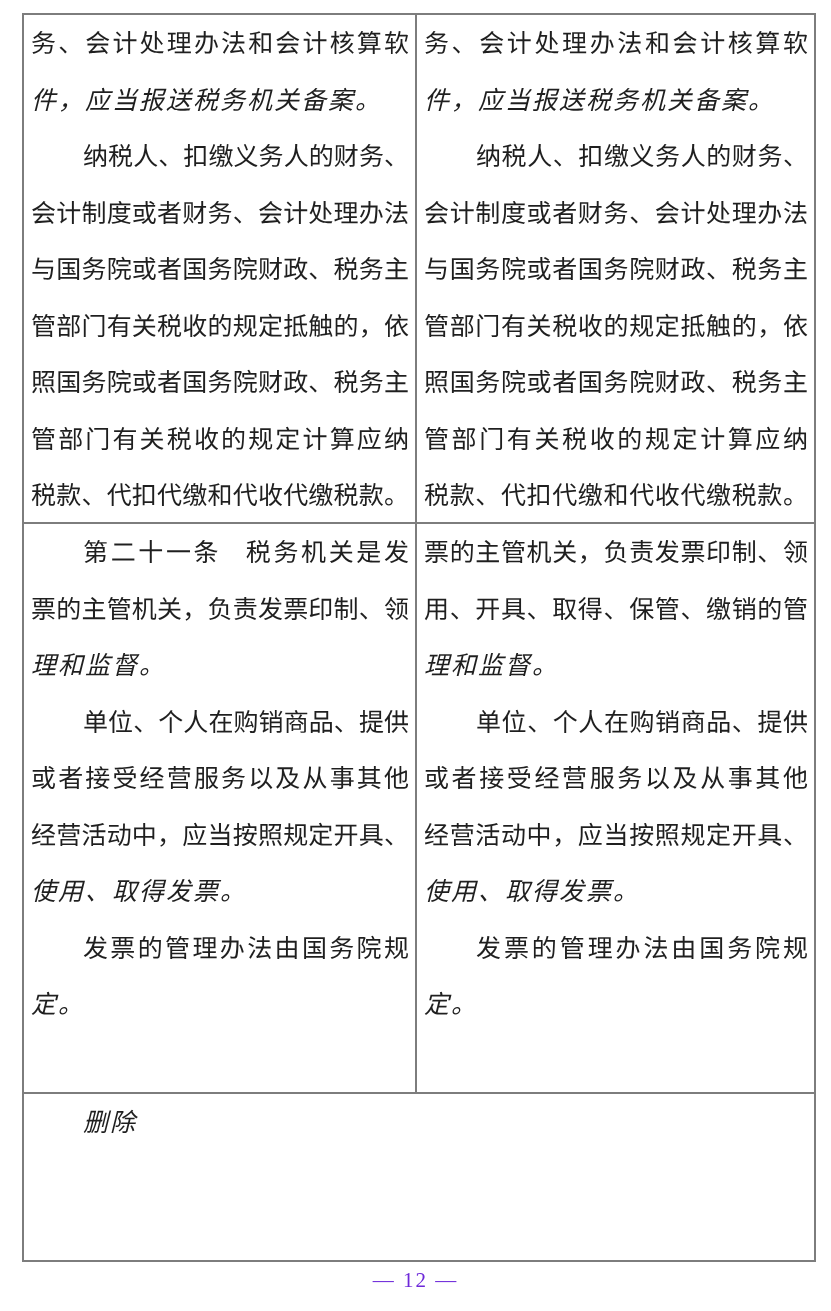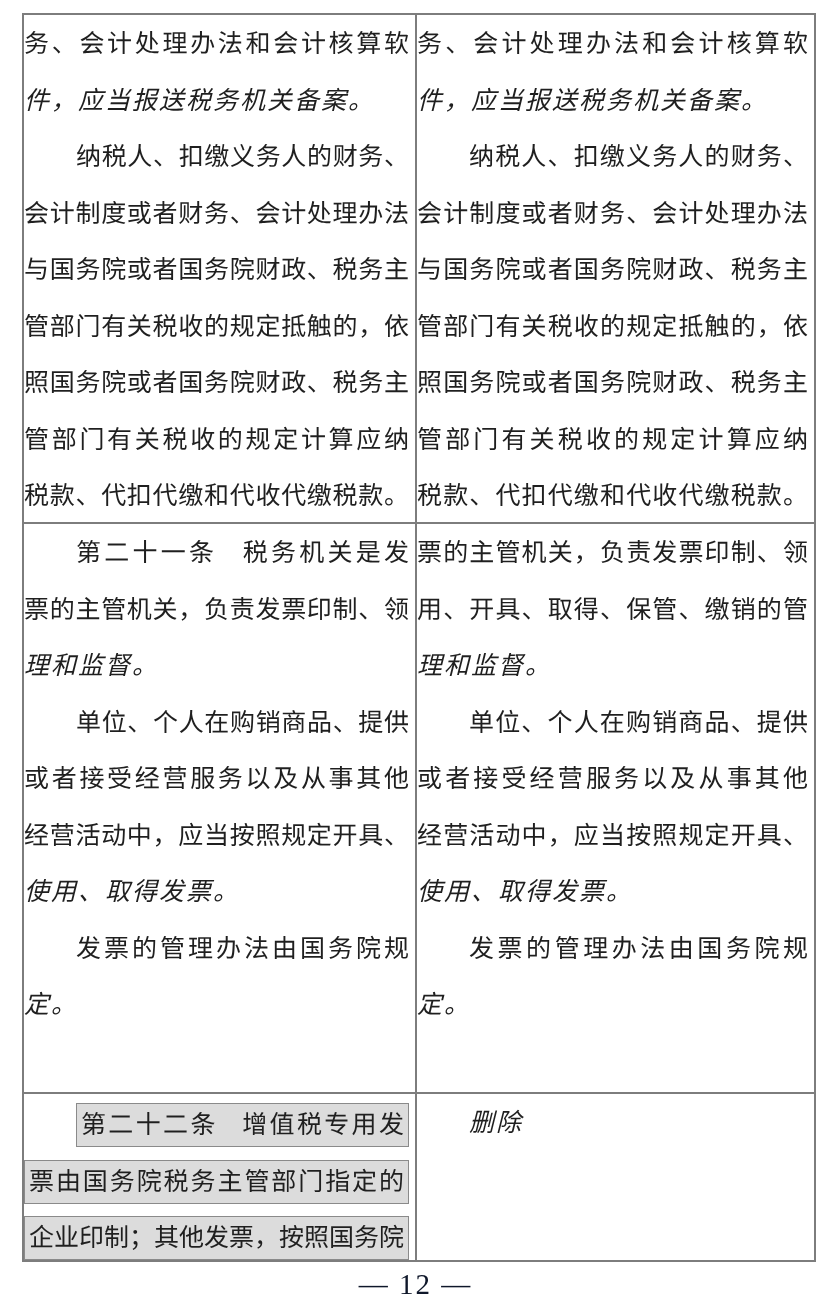--- a/index.html
+++ b/index.html
@@ -22,21 +22,21 @@
     width: 794px;
     height: 1249px;
     box-sizing: border-box;
     border: 2px solid #7d7d7d;
     display: grid;
     grid-template-columns: 393px 1fr;
     grid-template-rows: 509px 570px 167px;
   }
   .cell {
     box-sizing: border-box;
-    padding: 1px 6px 0 0;
+    padding: 1px 6px 0 7px;
     overflow: hidden;
   }
   .cell.cl { border-right: 2px solid #7d7d7d; }
   .cell.rb { border-bottom: 2px solid #7d7d7d; }
 
   .line {
     height: 56.5px;
     line-height: 56.5px;
     font-size: 25px;
     white-space: nowrap;
@@ -65,23 +65,23 @@
     line-height: 41px;
     vertical-align: middle;
     padding: 0 4px;
   }
   .footer {
     position: absolute;
     top: 1268px;
     left: 0;
     width: 831px;
     text-align: center;
-    font-size: 29px;
+    font-size: 21px;
     letter-spacing: 2px;
-    color: #0f172a;
+    color: #6d28d9;
   }
 </style>
 </head>
 <body>
 
 <div class="tbl">
 
   <div class="cell cl rb">
     <div class="line jfull">务、会计处理办法和会计核算软</div>
     <div class="line ls">件，应当报送税务机关备案。</div>
@@ -127,31 +127,20 @@
     </div>
     <div class="line ls">理和监督。</div>
     <div class="line indent jfull">单位、个人在购销商品、提供</div>
     <div class="line jfull">或者接受经营服务以及从事其他</div>
     <div class="line jfull">经营活动中，应当按照规定开具、</div>
     <div class="line ls">使用、取得发票。</div>
     <div class="line indent jfull">发票的管理办法由国务院规</div>
     <div class="line ls">定。</div>
   </div>
 
-  <div class="cell cl">
-    <div class="line indent">
-      <span class="hl jfull"><span class="b">第二十二条</span><span class="gap"></span><span>增值税专用发</span></span>
-    </div>
-    <div class="line">
-      <span class="hl jfull">票由国务院税务主管部门指定的</span>
-    </div>
-    <div class="line">
-      <span class="hl jfull">企业印制；其他发票，按照国务院</span>
-    </div>
-  </div>
 
   <div class="cell">
     <div class="line indent ls">删除</div>
   </div>
 
 </div>
 
 <div class="footer">— 12 —</div>
 
 </body></html>

